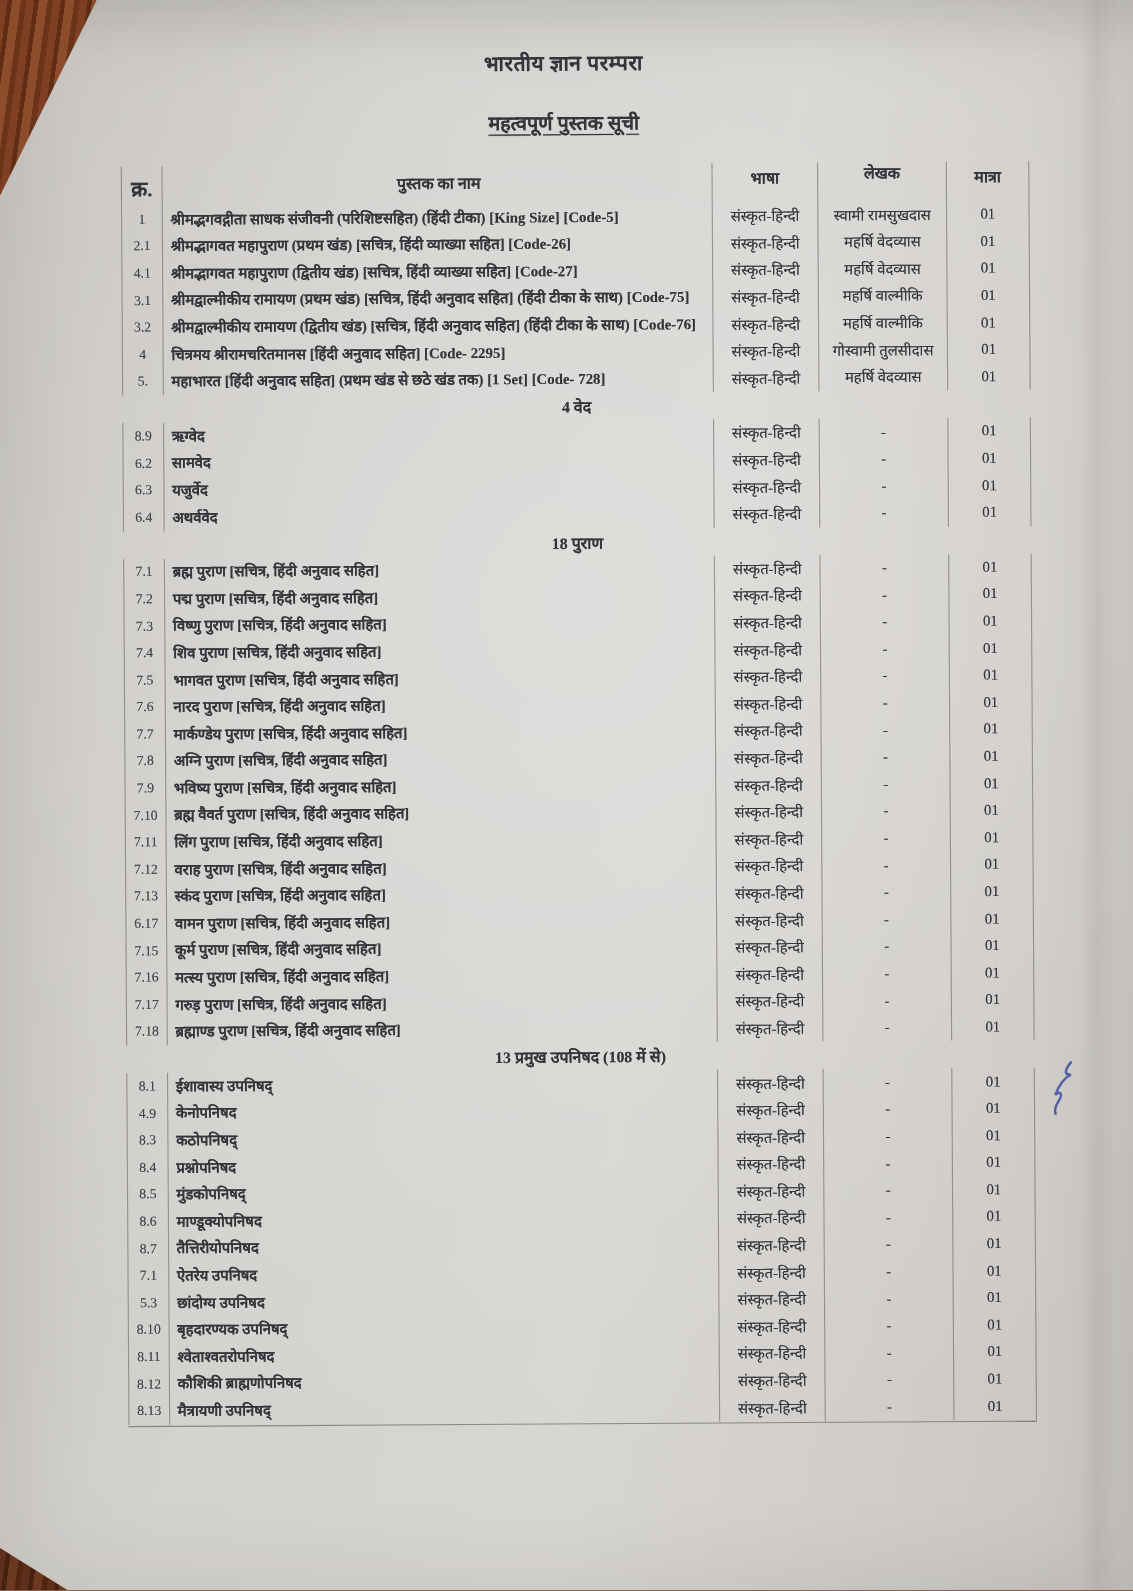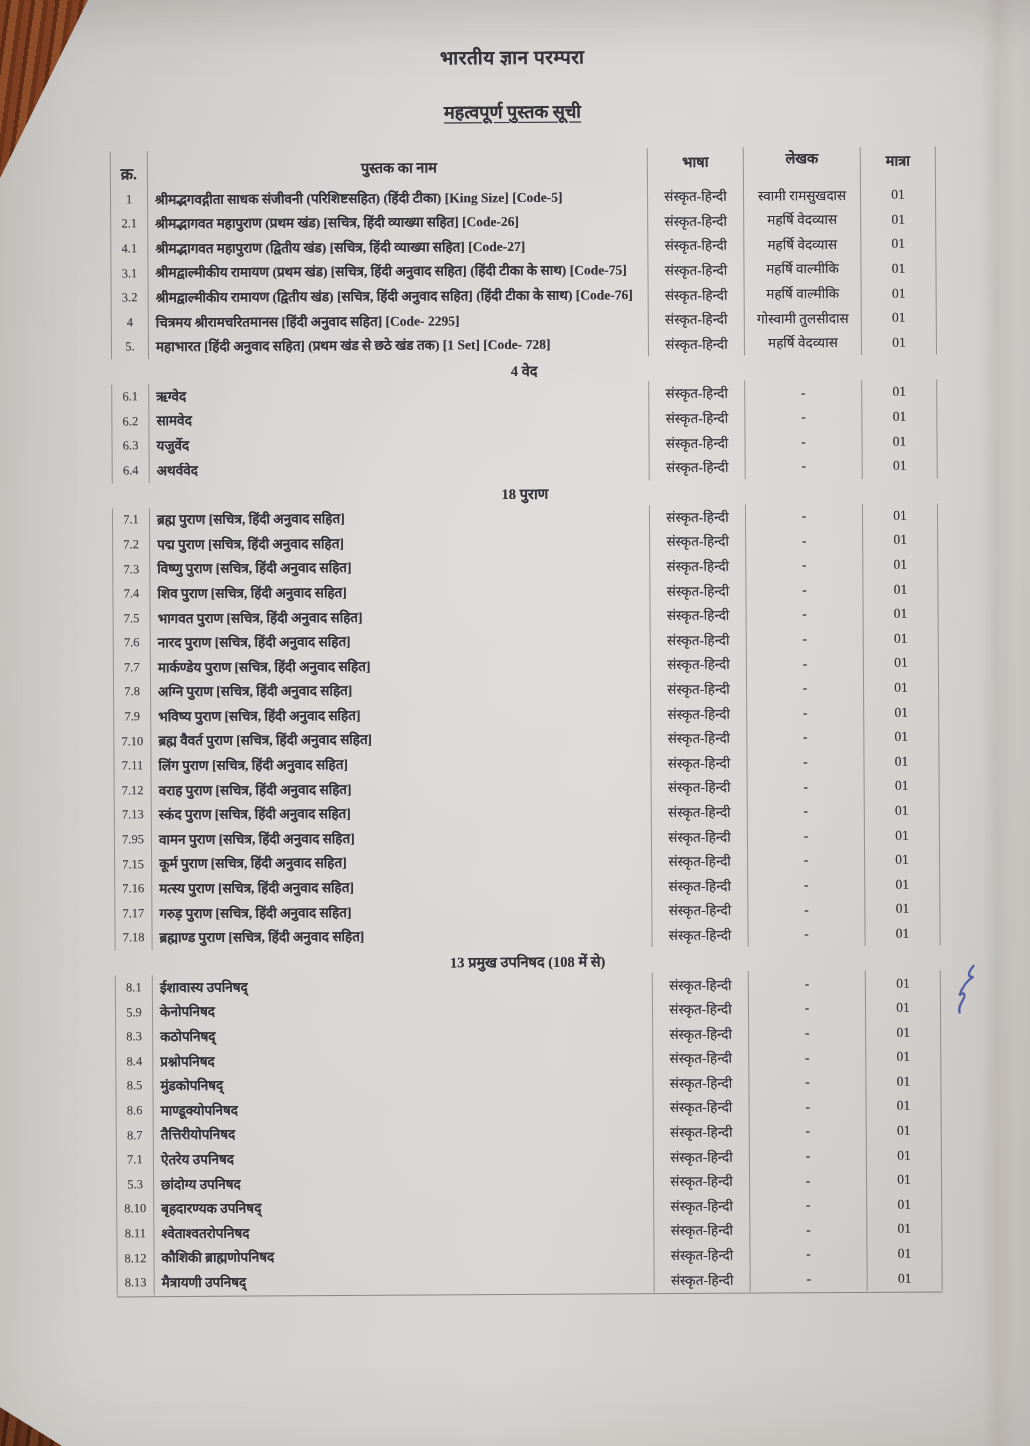--- a/index.html
+++ b/index.html
@@ -37,21 +37,21 @@
   .c{min-height:100%;display:flex;align-items:center;box-sizing:border-box;
       border-right:1px solid rgba(92,90,87,0.55);}
   .c-no{border-left:1px solid rgba(92,90,87,0.55);justify-content:center;
       font-size:12.5px;color:#45454b;align-self:stretch;}
   .c-name{padding:3px 4px 3px 7px;line-height:1.14;font-weight:bold;align-self:stretch;}
   .c-lang{justify-content:center;align-self:stretch;}
   .c-author{justify-content:center;text-align:right;line-height:1.15;padding:2px 3px;align-self:stretch;}
   .c-qty{justify-content:center;align-self:stretch;}
   .header-row{min-height:36px;font-weight:bold;font-size:14.5px;}
   .header-row .c{align-items:flex-start;padding-top:3px;}
-  .header-row .c-no{align-items:flex-end;padding-bottom:3px;font-size:16px;font-weight:bold;color:#34343a;}
+  .header-row .c-no{align-items:flex-end;padding-bottom:3px;font-size:19px;font-weight:bold;color:#34343a;}
   .header-row .c-name{align-items:center;justify-content:center;font-weight:bold;}
   .data-row{min-height:24.6px;}
   .section-row{min-height:25px;display:flex;align-items:center;justify-content:center;
       font-weight:bold;font-size:14.5px;}
   .bottom-line{margin:1px 0 0 112px;width:826px;border-top:1px solid rgba(75,73,70,0.55);}
   .pen-mark{position:absolute;left:950px;top:962px;transform:rotate(6deg);}
 </style>
 </head>
 <body>
 
@@ -128,21 +128,21 @@
     <div class="c c-lang">संस्कृत-हिन्दी</div>
     <div class="c c-author">महर्षि वेदव्यास</div>
     <div class="c c-qty">01</div>
   </div>
 
   <div class="section-row">
     <span>4 वेद</span>
   </div>
 
   <div class="grid-row data-row">
-    <div class="c c-no">6.1</div>
+    <div class="c c-no">8.9</div>
     <div class="c c-name">ऋग्वेद</div>
     <div class="c c-lang">संस्कृत-हिन्दी</div>
     <div class="c c-author">-</div>
     <div class="c c-qty">01</div>
   </div>
 
   <div class="grid-row data-row">
     <div class="c c-no">6.2</div>
     <div class="c c-name">सामवेद</div>
     <div class="c c-lang">संस्कृत-हिन्दी</div>
@@ -268,21 +268,21 @@
 
   <div class="grid-row data-row">
     <div class="c c-no">7.13</div>
     <div class="c c-name">स्कंद पुराण [सचित्र, हिंदी अनुवाद सहित]</div>
     <div class="c c-lang">संस्कृत-हिन्दी</div>
     <div class="c c-author">-</div>
     <div class="c c-qty">01</div>
   </div>
 
   <div class="grid-row data-row">
-    <div class="c c-no">7.95</div>
+    <div class="c c-no">6.17</div>
     <div class="c c-name">वामन पुराण [सचित्र, हिंदी अनुवाद सहित]</div>
     <div class="c c-lang">संस्कृत-हिन्दी</div>
     <div class="c c-author">-</div>
     <div class="c c-qty">01</div>
   </div>
 
   <div class="grid-row data-row">
     <div class="c c-no">7.15</div>
     <div class="c c-name">कूर्म पुराण [सचित्र, हिंदी अनुवाद सहित]</div>
     <div class="c c-lang">संस्कृत-हिन्दी</div>
@@ -320,21 +320,21 @@
 
   <div class="grid-row data-row">
     <div class="c c-no">8.1</div>
     <div class="c c-name">ईशावास्य उपनिषद्</div>
     <div class="c c-lang">संस्कृत-हिन्दी</div>
     <div class="c c-author">-</div>
     <div class="c c-qty">01</div>
   </div>
 
   <div class="grid-row data-row">
-    <div class="c c-no">5.9</div>
+    <div class="c c-no">4.9</div>
     <div class="c c-name">केनोपनिषद</div>
     <div class="c c-lang">संस्कृत-हिन्दी</div>
     <div class="c c-author">-</div>
     <div class="c c-qty">01</div>
   </div>
 
   <div class="grid-row data-row">
     <div class="c c-no">8.3</div>
     <div class="c c-name">कठोपनिषद्</div>
     <div class="c c-lang">संस्कृत-हिन्दी</div>

